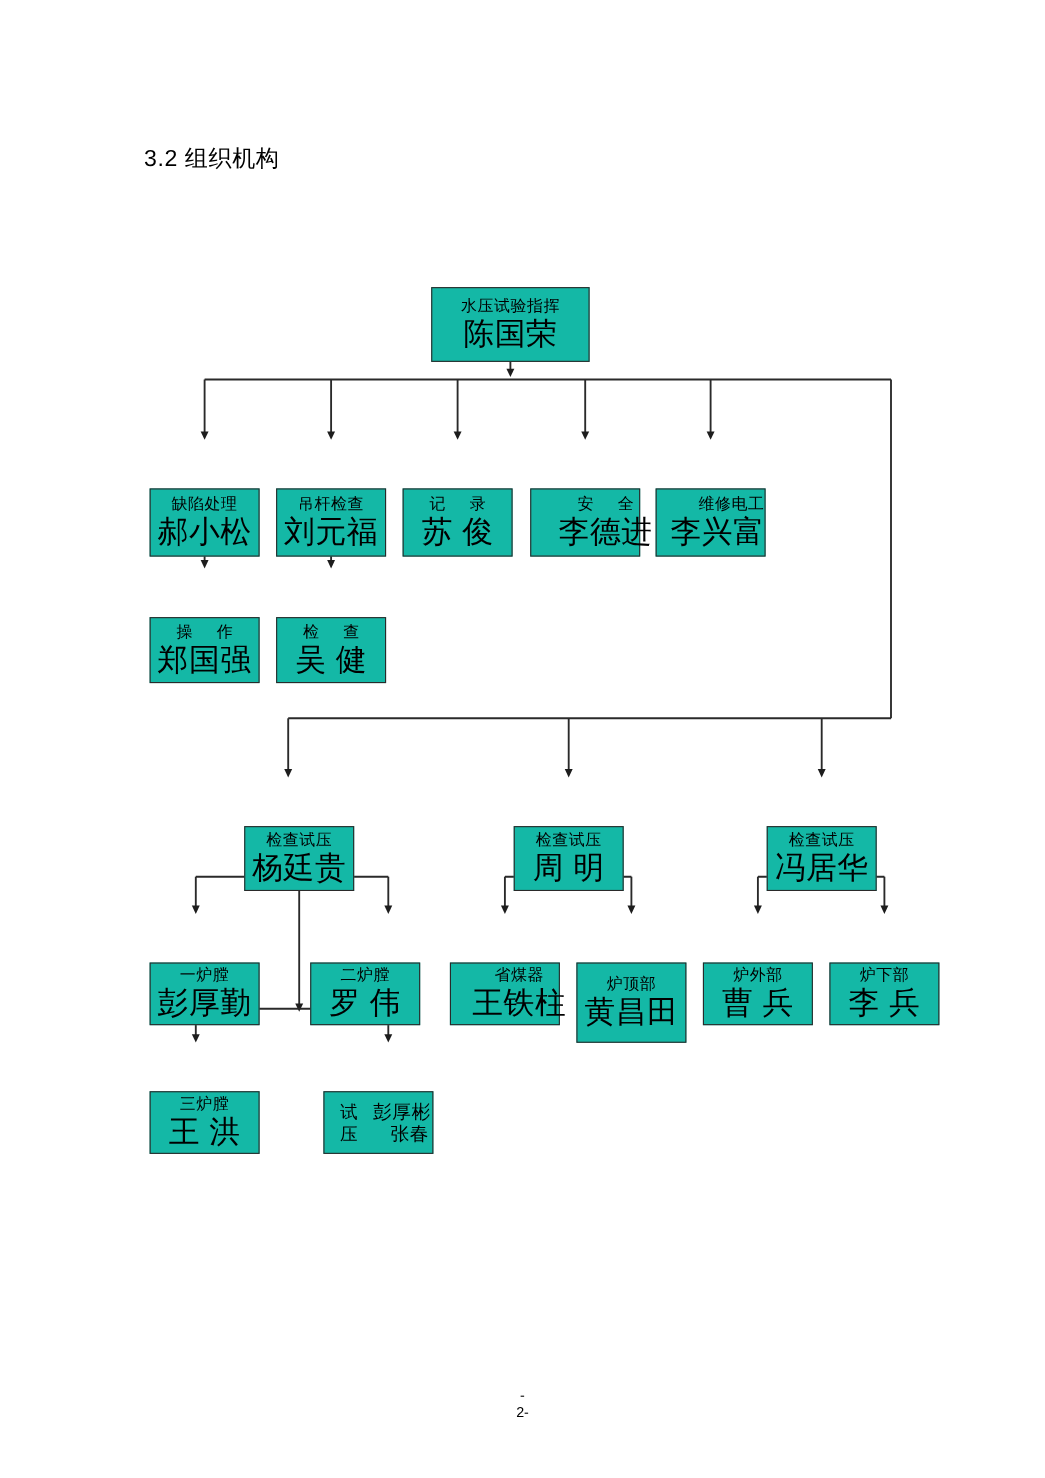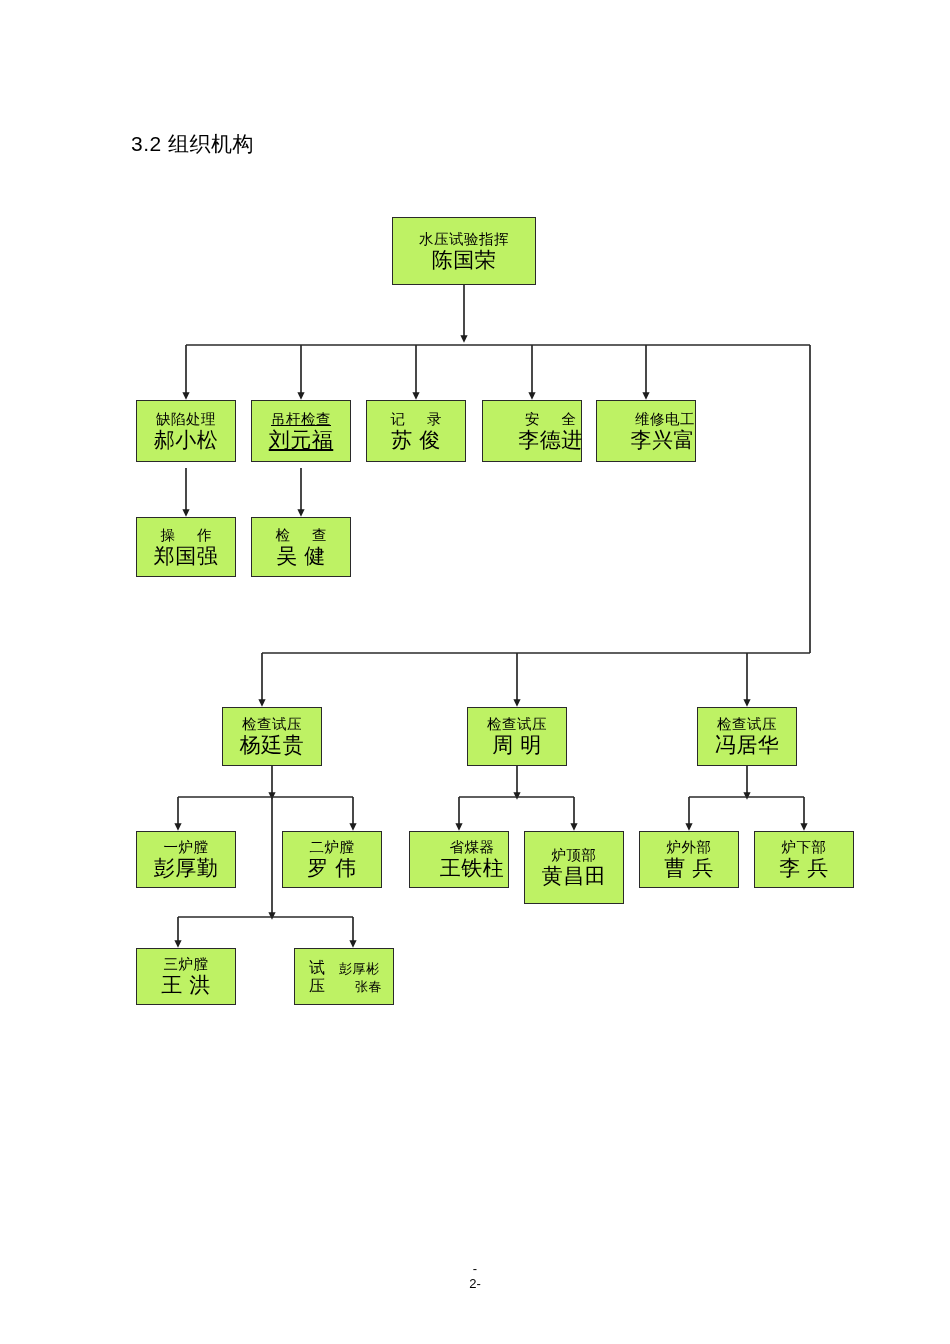--- a/index.html
+++ b/index.html
@@ -41,36 +41,37 @@
     width: 950px;
     height: 1344px;
     pointer-events: none;
   }
 
   
   .node {
     position: absolute;
     box-sizing: border-box;
     border: 1.6px solid #2a2a2a;
-    background: #bef264;
+    background: #14b8a6;
     display: flex;
     flex-direction: column;
     align-items: center;
     justify-content: center;
     text-align: center;
     font-family: "Liberation Sans", "DejaVu Sans", sans-serif;
     line-height: 1.12;
+    margin-top: 44px;
   }
   .node .role {
     font-size: 14.5px;
     letter-spacing: 0.5px;
     white-space: nowrap;
   }
   .node .name {
-    font-size: 21px;
+    font-size: 28px;
     letter-spacing: 0.5px;
     white-space: nowrap;
     margin-top: 1px;
   }
   .node .role.sp { letter-spacing: 9px; padding-left: 9px; }
 
   
   .node.split {
     flex-direction: column;
     justify-content: center;
@@ -84,21 +85,21 @@
     padding-left: 14px;
     box-sizing: border-box;
   }
   .split-row .lbl {
     font-size: 16px;
     width: 30px;
     text-align: left;
     white-space: nowrap;
   }
   .split-row .val {
-    font-size: 13px;
+    font-size: 17px;
     white-space: nowrap;
     letter-spacing: 0.5px;
   }
   .split-row.r2 .val { padding-left: 16px; }
 
   
   #footer {
     position: absolute;
     left: 0;
     top: 1262px;
@@ -171,21 +172,21 @@
 
   <div class="node" style="left:392px; top:217px; width:144px; height:68px;">
     <span class="role">水压试验指挥</span>
     <span class="name">陈国荣</span>
   </div>
 
   <div class="node" style="left:136px; top:400px; width:100px; height:62px;">
     <span class="role">缺陷处理</span>
     <span class="name">郝小松</span>
   </div>
-  <div class="node" style="left:251px; top:400px; width:100px; height:62px;text-decoration:underline;">
+  <div class="node" style="left:251px; top:400px; width:100px; height:62px;">
     <span class="role">吊杆检查</span>
     <span class="name">刘元福</span>
   </div>
   <div class="node" style="left:366px; top:400px; width:100px; height:62px;">
     <span class="role sp">记  录</span>
     <span class="name">苏  俊</span>
   </div>
   <div class="node" style="left:482px; top:400px; width:100px; height:62px;padding-left:37px;">
     <span class="role sp">安  全</span>
     <span class="name">李德进</span>

